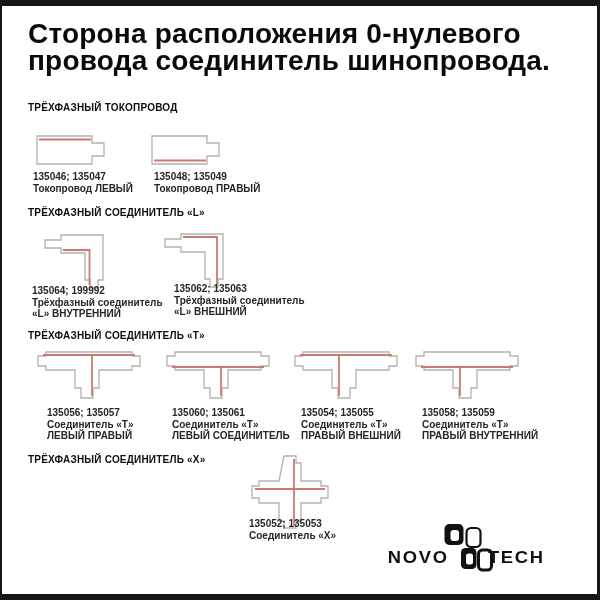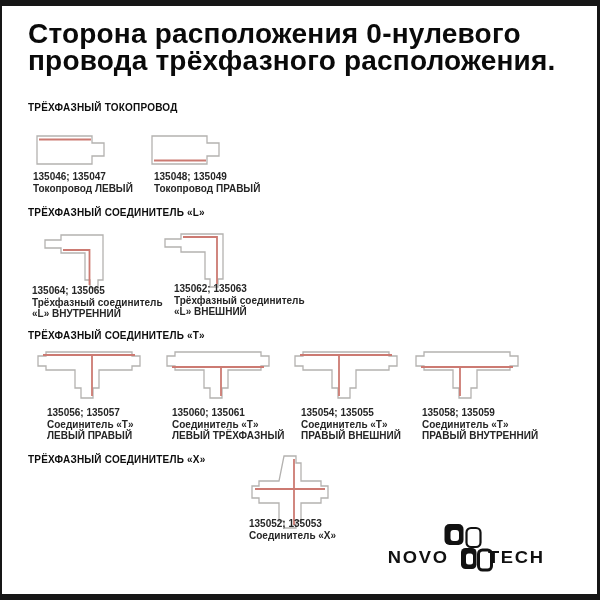--- a/index.html
+++ b/index.html
@@ -39,21 +39,21 @@
     transform:scale(1.08,0.92);transform-origin:center;
     white-space:nowrap;
   }
   .logo .mark{transform:translateY(-10px);margin:0 -3px;}
 </style>
 </head>
 <body>
 
 <div class="page">
 
-  <h1 class="title"><span>Сторона расположения 0-нулевого</span><br><span>провода трёхфазного расположения.</span></h1>
+  <h1 class="title"><span>Сторона расположения 0-нулевого</span><br><span>провода соединитель шинопровода.</span></h1>
 
   <div class="sec" style="top:96px">ТРЁХФАЗНЫЙ ТОКОПРОВОД</div>
 
   <svg class="dg" style="left:34px;top:129px" width="70" height="31" viewBox="0 0 70 31">
     <path d="M1,1 H56 V8 H68 V21 H56 V29 H1 Z"></path>
     <polyline class="redline" points="3,4.5 55,4.5"></polyline>
   </svg>
   <svg class="dg" style="left:149px;top:129px" width="70" height="31" viewBox="0 0 70 31">
     <path d="M1,1 H56 V8 H68 V21 H56 V29 H1 Z"></path>
     <polyline class="redline" points="3,25.5 55,25.5"></polyline>
@@ -73,21 +73,21 @@
   <svg class="dg" style="left:42px;top:227px" width="62" height="58" viewBox="0 0 62 58">
     <path d="M17,2 H59 V47 H54 V55 H46 V47 H41 V20 H17 V15 H1 V7 H17 Z"></path>
     <polyline class="redline" points="19,17 45.5,17 45.5,52"></polyline>
   </svg>
   <svg class="dg" style="left:162px;top:226px" width="62" height="58" viewBox="0 0 62 58">
     <path d="M17,2 H59 V47 H54 V55 H46 V47 H41 V20 H17 V15 H1 V7 H17 Z"></path>
     <polyline class="redline" points="19,5 53,5 53,52"></polyline>
   </svg>
 
   <div class="lbl" style="left:30px;top:279px">
-    <div>135064; 135065</div>
+    <div>135064; 199992</div>
     <div>Трёхфазный соединитель</div>
     <div>«L» ВНУТРЕННИЙ</div>
   </div>
   <div class="lbl" style="left:172px;top:277px">
     <div>135062; 135063</div>
     <div>Трёхфазный соединитель</div>
     <div>«L» ВНЕШНИЙ</div>
   </div>
 
   <div class="sec" style="top:324px">ТРЁХФАЗНЫЙ СОЕДИНИТЕЛЬ «Т»</div>
@@ -114,21 +114,21 @@
   </svg>
 
   <div class="lbl" style="left:45px;top:401px">
     <div>135056; 135057</div>
     <div>Соединитель «Т»</div>
     <div>ЛЕВЫЙ ПРАВЫЙ</div>
   </div>
   <div class="lbl" style="left:170px;top:401px">
     <div>135060; 135061</div>
     <div>Соединитель «Т»</div>
-    <div>ЛЕВЫЙ ТРЁХФАЗНЫЙ</div>
+    <div>ЛЕВЫЙ СОЕДИНИТЕЛЬ</div>
   </div>
   <div class="lbl" style="left:299px;top:401px">
     <div>135054; 135055</div>
     <div>Соединитель «Т»</div>
     <div>ПРАВЫЙ ВНЕШНИЙ</div>
   </div>
   <div class="lbl" style="left:420px;top:401px">
     <div>135058; 135059</div>
     <div>Соединитель «Т»</div>
     <div>ПРАВЫЙ ВНУТРЕННИЙ</div>

